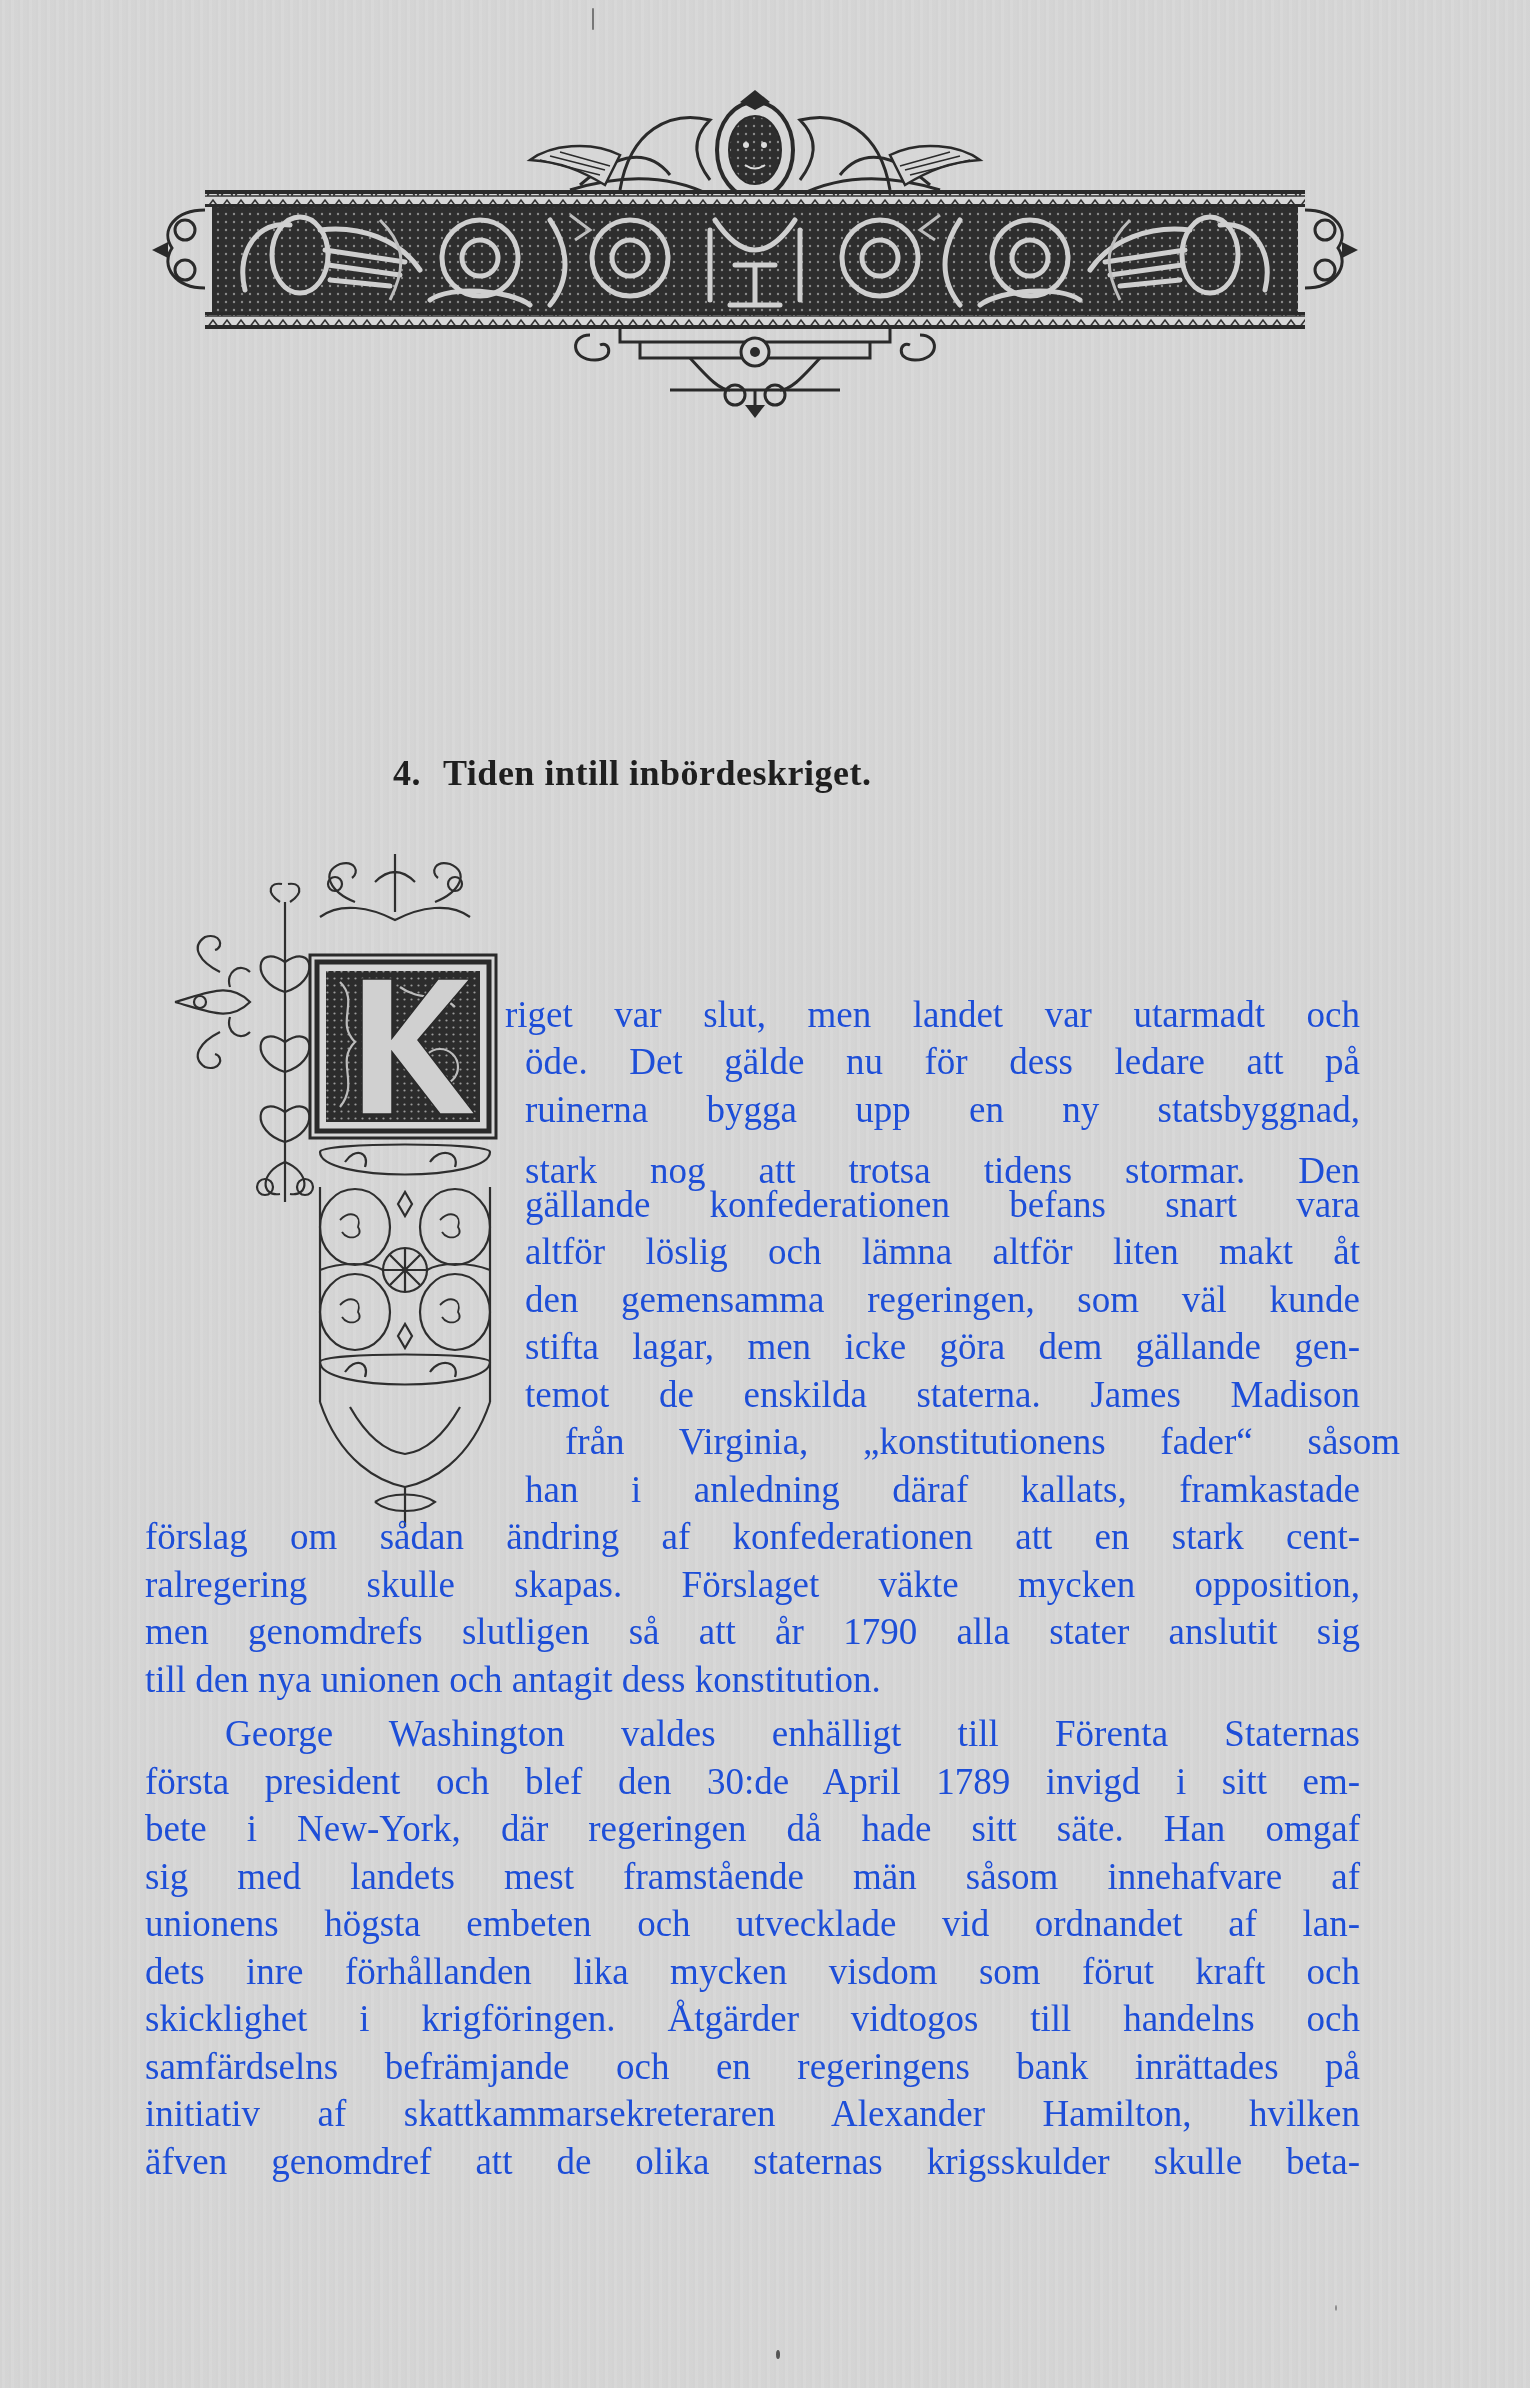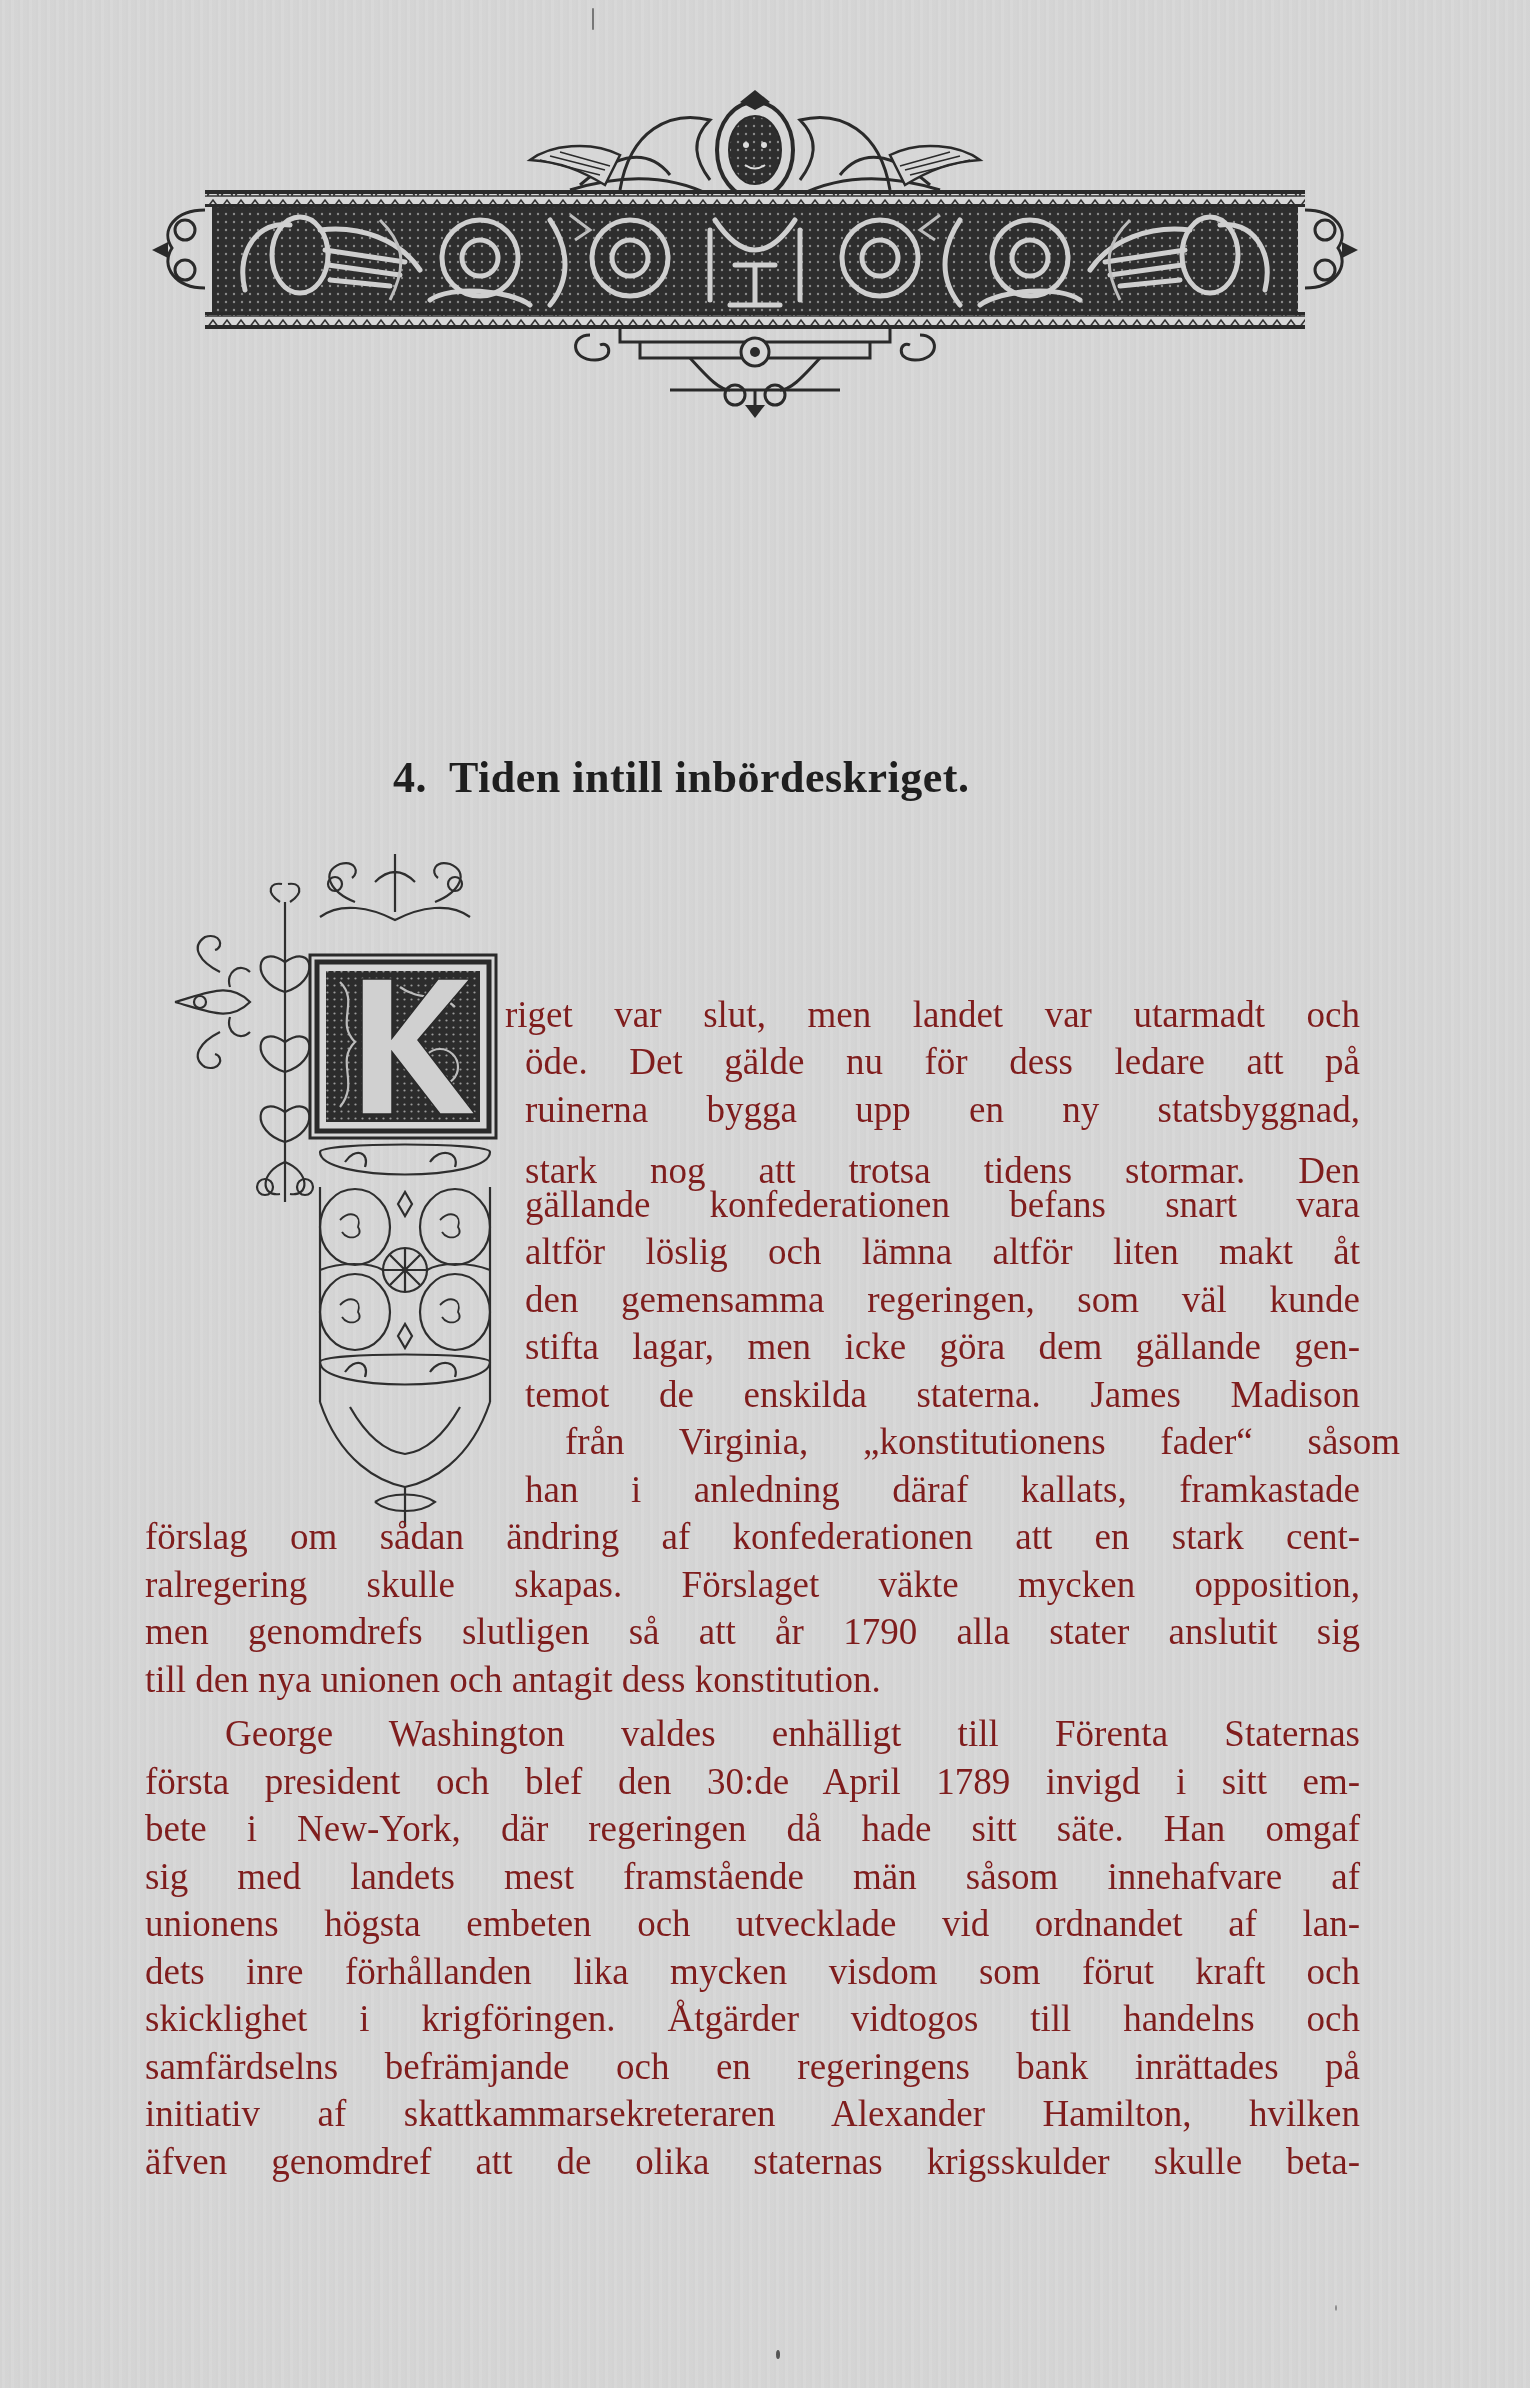--- a/index.html
+++ b/index.html
@@ -16,33 +16,33 @@
       repeating-linear-gradient(90deg, rgba(0,0,0,0.018) 0 2px, rgba(255,255,255,0.02) 2px 5px, rgba(0,0,0,0.01) 5px 9px);
     pointer-events: none;
   }
   .speck { position: absolute; background: #555; border-radius: 50%; }
   
   .headpiece { position: absolute; left: 150px; top: 90px; width: 1210px; height: 330px; }
   .headpiece svg { width: 100%; height: 100%; display: block; }
   
   .chapter-title {
     position: absolute; left: 393px; top: 752px; width: 720px;
-    font-size: 44px; font-weight: bold; letter-spacing: 0.5px;
+    font-size: 36px; font-weight: bold; letter-spacing: 0.5px;
     white-space: nowrap; color: #1f1f1f;
   }
   .chapter-title .num { font-weight: bold; margin-right: 22px; }
   
   .dropcap { position: absolute; left: 170px; top: 842px; width: 340px; height: 690px; }
   .dropcap svg { width: 100%; height: 100%; display: block; }
   
   .line {
     position: absolute; height: 48px; line-height: 48px;
     font-size: 37px; white-space: nowrap;
     text-align: justify; text-align-last: justify;
-    color: #7f1d1d;
+    color: #1d4ed8;
   }
   .line.last { text-align-last: left; }
 </style>
 </head>
 <body>
 
 <div class="paper-grain"></div>
 <div class="speck" style="left:592px;top:8px;width:2px;height:22px;border-radius:1px;background:#777;"></div>
 <div class="speck" style="left:776px;top:2350px;width:4px;height:9px;"></div>
 <div class="speck" style="left:1335px;top:2305px;width:2px;height:6px;background:#888;"></div>

